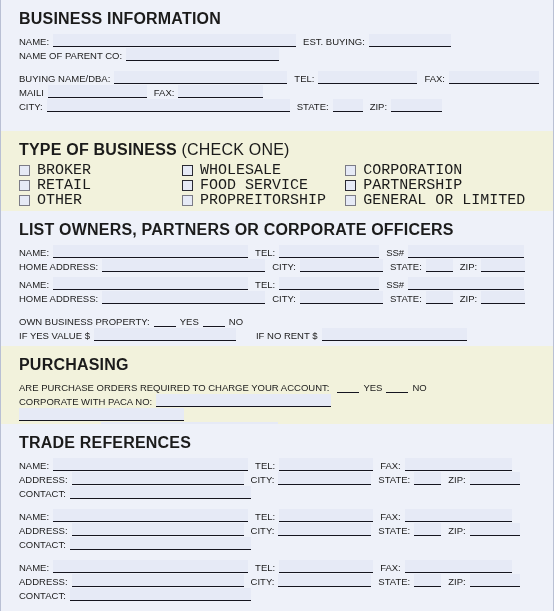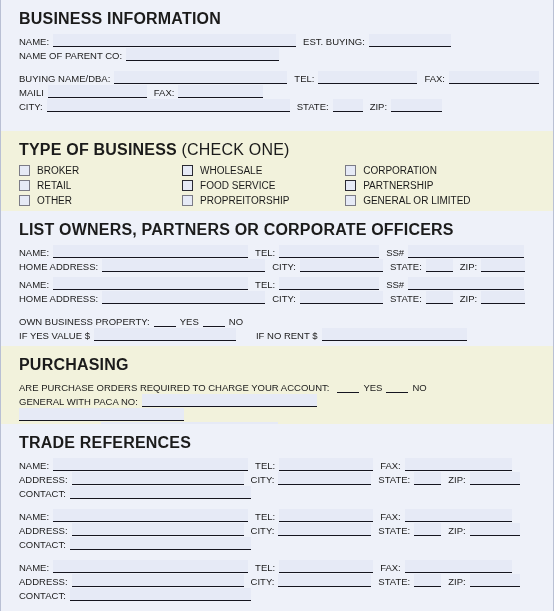--- a/index.html
+++ b/index.html
@@ -88,23 +88,24 @@
     width: 11px;
     height: 11px;
     border: 1px solid #7b7b86;
     background: #e6eaf6;
     box-sizing: border-box;
     margin-right: 7px;
     flex: none;
   }
   .cb-box.dark { border-color: #2a2a33; }
   .cb-label {
-    font-size: 10px;
+    font-size: 15px;
     color: #1b1b1b;
     line-height: 11px;
+    font-family: Liberation Mono, monospace;
   }
 </style>
 </head>
 <body>
 
 <div id="page">
 
   <div class="section plain" style="height:131px;">
     <div class="sec-title">BUSINESS INFORMATION</div>
 
@@ -271,21 +272,21 @@
 
     <div class="row gap-small">
       <span class="lbl">ARE PURCHASE ORDERS REQUIRED TO CHARGE YOUR ACCOUNT:</span>
       <span class="fld plainbg" style="width:22px;margin-right:4px;margin-left:4px;"></span>
       <span class="lbl">YES</span>
       <span class="fld plainbg" style="width:22px;margin-right:4px;"></span>
       <span class="lbl">NO</span>
     </div>
 
     <div class="row">
-      <span class="lbl">GENERAL WITH PACA NO:</span>
+      <span class="lbl">CORPORATE WITH PACA NO:</span>
       <span class="fld last" style="width:175px;"></span>
     </div>
 
     <div class="row">
       <span class="fld last" style="width:165px;"></span>
     </div>
 
     <div class="row">
       <span class="lbl">FEDERAL TAX ID:</span>
       <span class="fld last" style="width:177px;"></span>

